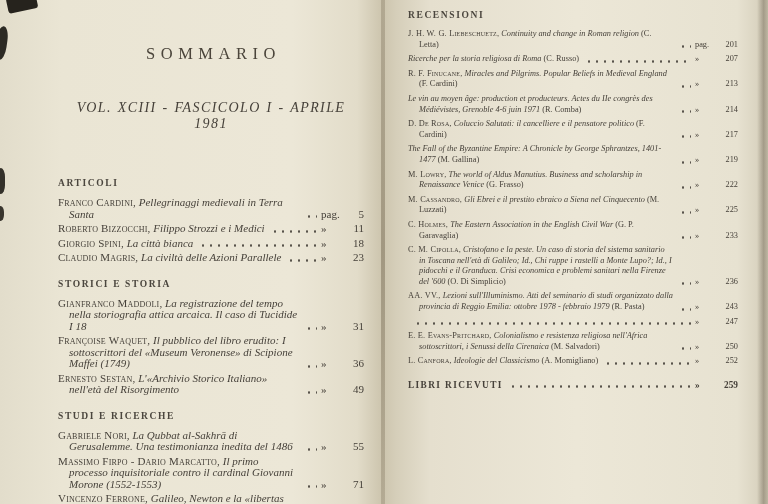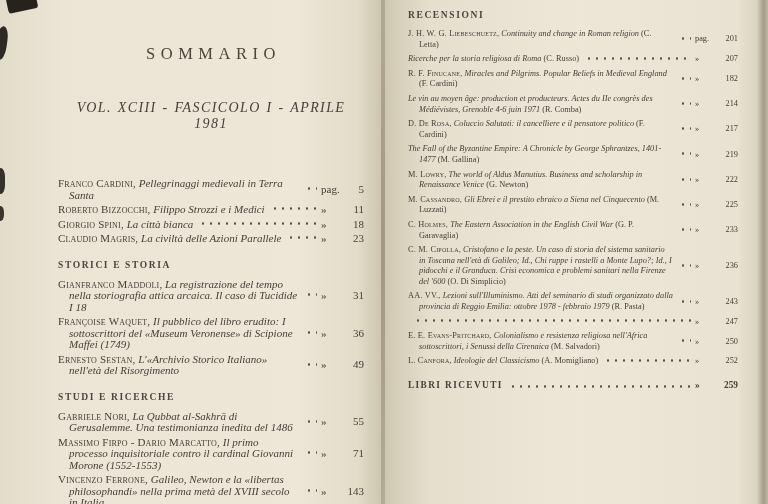--- a/index.html
+++ b/index.html
@@ -42,21 +42,21 @@
   }
   .vol {
     margin: 0 0 46px; text-align: center;
     font-size: 14px; letter-spacing: 1.4px; word-spacing: 1px; font-style: italic;
   }
   .section:not(:first-child) { margin-top: 15px; }
   .sec-h {
     font-size: 9.5px; font-weight: 700; letter-spacing: 1.6px;
     margin: 0 0 9px; color: #4b463e;
   }
-  .entry { display: flex; align-items: center; }
+  .entry { display: flex; align-items: flex-end; }
   .page-left  .entry { font-size: 11px;   line-height: 11.5px; margin-bottom: 3px; }
   .page-right .entry { font-size: 8.3px; line-height: 10.6px; margin-bottom: 4px; }
   .txt { flex: 0 1 auto; padding-left: 11px; text-indent: -11px; }
   .au { font-variant: small-caps; letter-spacing: .2px; }
   .ti { font-style: italic; }
   .sf { font-style: normal; }
   .dots {
     flex: 1 0 12px; height: 3px; margin: 0 4px 2px 6px;
     background-image: radial-gradient(circle, #58534b 1px, rgba(88,83,75,0) 1.3px);
     background-size: 8px 3px; background-repeat: repeat-x; background-position: 0 100%;
@@ -75,20 +75,21 @@
 <div class="art art1"></div>
 <div class="art art2"></div>
 <div class="art art3"></div>
 <div class="art art4"></div>
 
 <div class="page-left">
   <h1 class="title">SOMMARIO</h1>
   <p class="vol">VOL. XCIII - FASCICOLO I - APRILE 1981</p>
 
   <div class="section">
+    <h2 class="sec-h">ARTICOLI</h2>
     <div class="entry">
       <span class="txt"><span class="au">Franco Cardini,</span> <span class="ti">Pellegrinaggi medievali in Terra Santa</span></span>
       <span class="dots"></span>
       <span class="ref">pag.</span>
       <span class="pg">5</span>
     </div>
     <div class="entry">
       <span class="txt"><span class="au">Roberto Bizzocchi,</span> <span class="ti">Filippo Strozzi e i Medici</span></span>
       <span class="dots"></span>
       <span class="ref">»</span>
@@ -171,42 +172,42 @@
   <div class="entry">
     <span class="txt"><span class="au"></span> <span class="ti">Ricerche per la storia religiosa di Roma</span> <span class="sf">(C. Russo)</span></span>
     <span class="dots"></span>
     <span class="ref">»</span>
     <span class="pg">207</span>
   </div>
   <div class="entry">
     <span class="txt"><span class="au">R. F. Finucane,</span> <span class="ti">Miracles and Pilgrims. Popular Beliefs in Medieval England</span> <span class="sf">(F. Cardini)</span></span>
     <span class="dots"></span>
     <span class="ref">»</span>
-    <span class="pg">182</span>
+    <span class="pg">213</span>
   </div>
   <div class="entry">
     <span class="txt"><span class="au"></span> <span class="ti">Le vin au moyen âge: production et producteurs. Actes du IIe congrès des Médiévistes, Grenoble 4-6 juin 1971</span> <span class="sf">(R. Comba)</span></span>
     <span class="dots"></span>
     <span class="ref">»</span>
     <span class="pg">214</span>
   </div>
   <div class="entry">
     <span class="txt"><span class="au">D. De Rosa,</span> <span class="ti">Coluccio Salutati: il cancelliere e il pensatore politico</span> <span class="sf">(F. Cardini)</span></span>
     <span class="dots"></span>
     <span class="ref">»</span>
     <span class="pg">217</span>
   </div>
   <div class="entry">
     <span class="txt"><span class="au"></span> <span class="ti">The Fall of the Byzantine Empire: A Chronicle by George Sphrantzes, 1401-1477</span> <span class="sf">(M. Gallina)</span></span>
     <span class="dots"></span>
     <span class="ref">»</span>
     <span class="pg">219</span>
   </div>
   <div class="entry">
-    <span class="txt"><span class="au">M. Lowry,</span> <span class="ti">The world of Aldus Manutius. Business and scholarship in Renaissance Venice</span> <span class="sf">(G. Newton)</span></span>
+    <span class="txt"><span class="au">M. Lowry,</span> <span class="ti">The world of Aldus Manutius. Business and scholarship in Renaissance Venice</span> <span class="sf">(G. Frasso)</span></span>
     <span class="dots"></span>
     <span class="ref">»</span>
     <span class="pg">222</span>
   </div>
   <div class="entry">
     <span class="txt"><span class="au">M. Cassandro,</span> <span class="ti">Gli Ebrei e il prestito ebraico a Siena nel Cinquecento</span> <span class="sf">(M. Luzzati)</span></span>
     <span class="dots"></span>
     <span class="ref">»</span>
     <span class="pg">225</span>
   </div>

